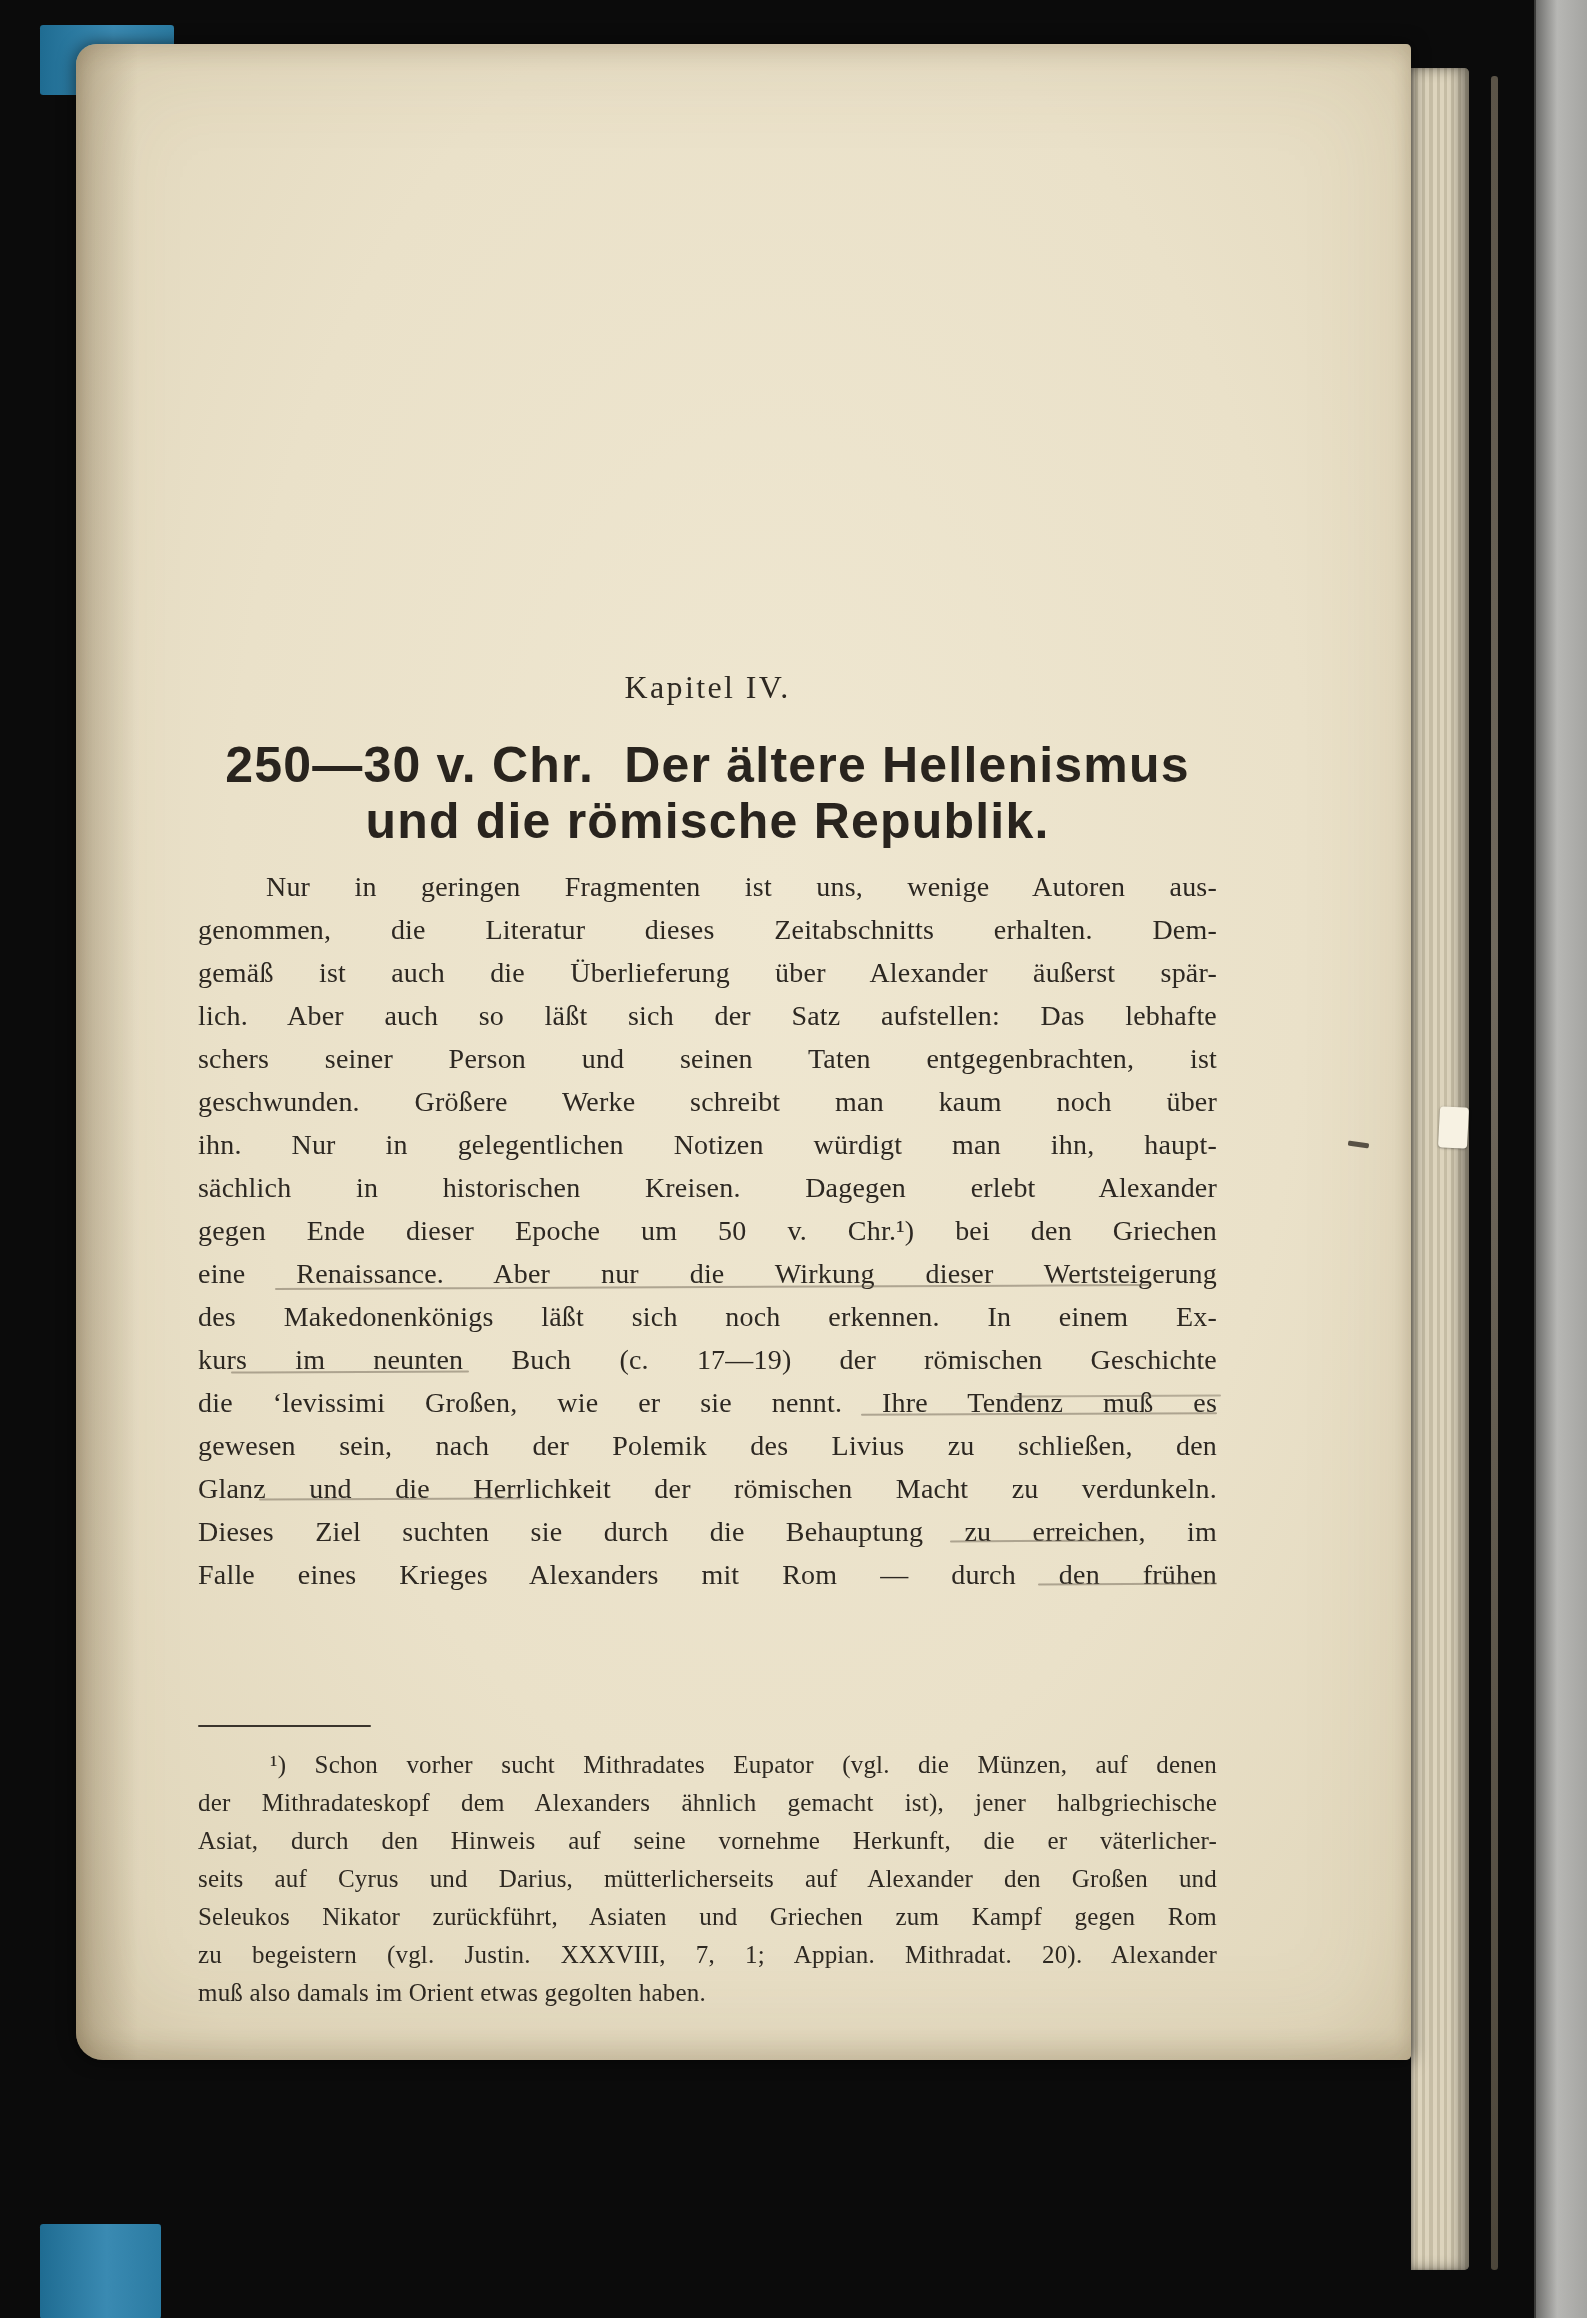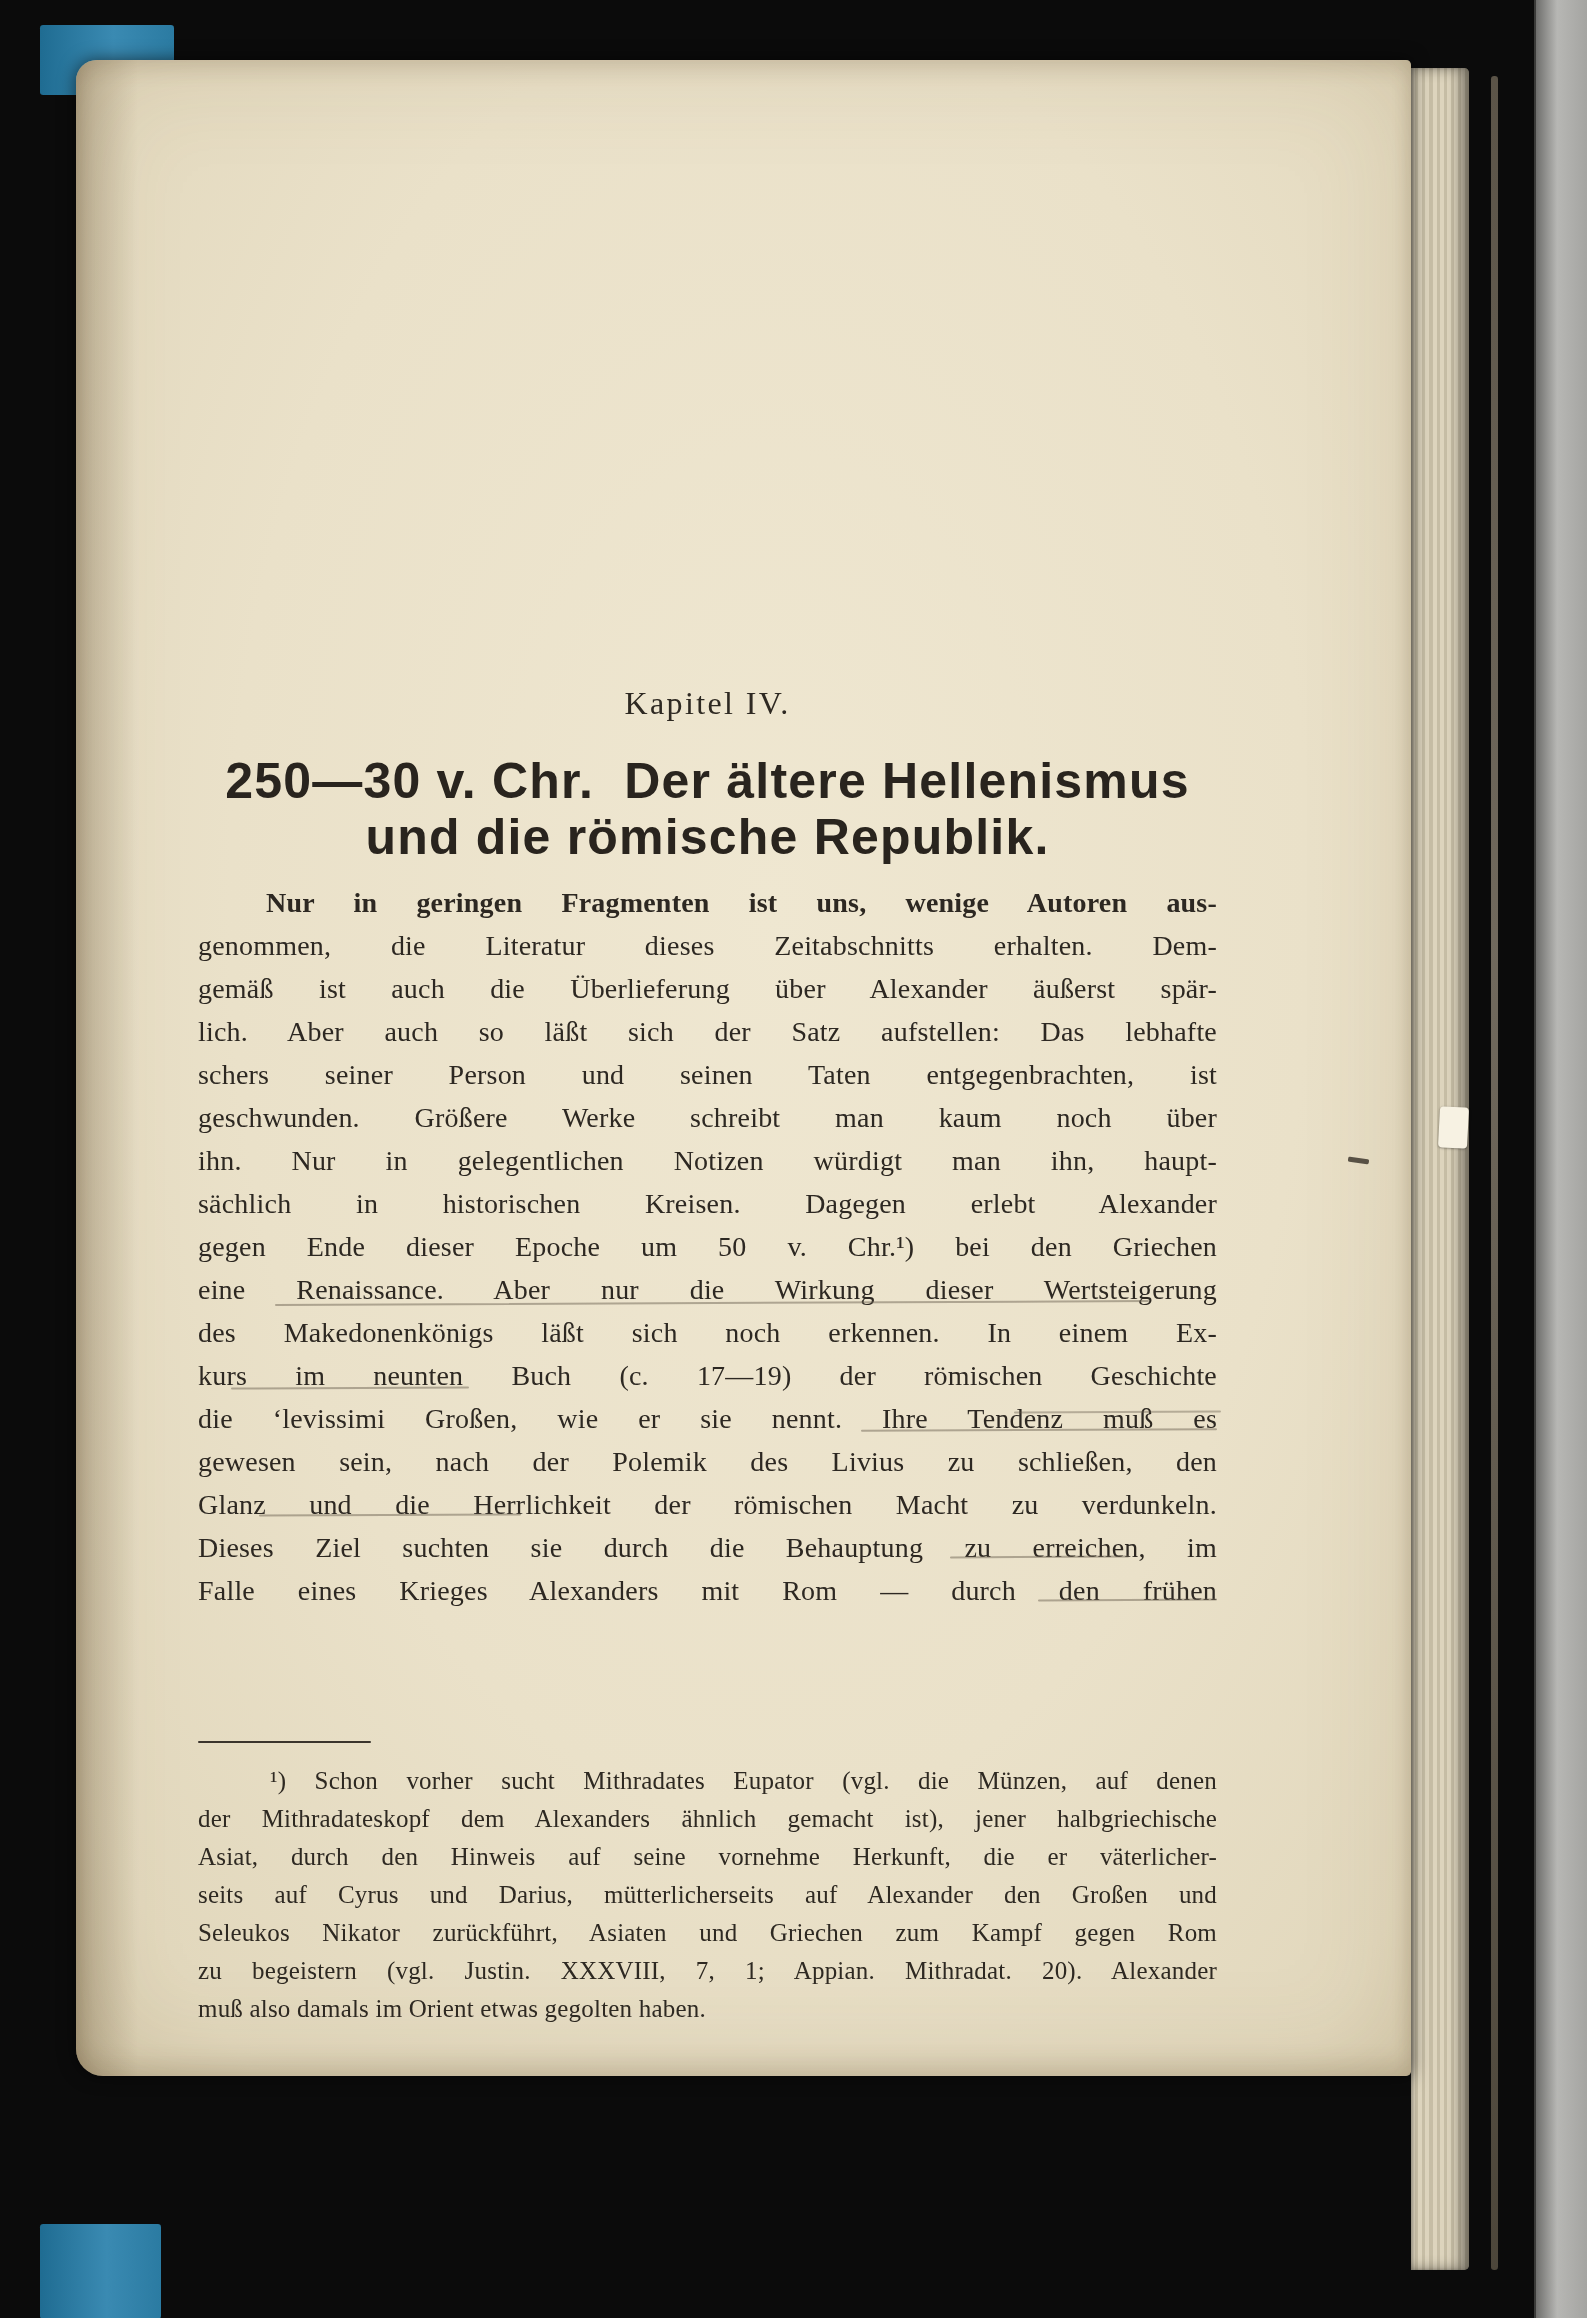--- a/index.html
+++ b/index.html
@@ -47,21 +47,20 @@
     position:absolute;left:76px;top:44px;width:1335px;height:2016px;
     background:
       radial-gradient(ellipse at 52% 42%, #efe7d1 0%, #eae1c9 55%, #e2d8bd 88%, #d8cdb0 100%);
     border-radius:20.7px 4.8px 4.8px 27px;
     box-shadow:
       inset 0 0 111px rgba(118,95,52,.16),
       inset 0 11px 17.5px rgba(90,70,40,.14),
       inset 0 -12.7px 20.7px rgba(90,70,40,.16),
       0 0 17.5px rgba(0,0,0,.6);
     color:#2d2822;
-    margin-top:16px;
   }
   .page::before{ 
     content:"";position:absolute;left:0;top:0;bottom:0;width:62px;
     background:linear-gradient(90deg,rgba(86,66,36,.28),rgba(86,66,36,0));
     border-radius:20.7px 0 0 27px;
   }
 
   .chapter-heading{
     position:absolute;left:122px;top:626px;width:1019px;
     text-align:center;font-size:32px;line-height:1.1;
@@ -74,21 +73,21 @@
     font-weight:bold;font-size:50px;line-height:56px;
     letter-spacing:1.2px;color:#29241e;
   }
 
   .body-text{
     position:absolute;left:122px;top:821px;width:1019px;
     font-size:28px;line-height:43px;letter-spacing:0.2px;
     color:#2d2822;
   }
   .body-text .line{text-align:justify;text-align-last:justify;}
-  .body-text .line:first-child{text-indent:68px;font-weight:bold;}
+  .body-text .line:first-child{text-indent:68px;}
 
   .footnote-rule{
     position:absolute;left:122px;top:1681px;width:173px;height:2.4px;
     background:#3a342c;border-radius:1.6px;
   }
   .footnote-text{
     position:absolute;left:122px;top:1702px;width:1019px;
     font-size:25px;line-height:38px;letter-spacing:0.2px;
     color:#2e2922;
   }

